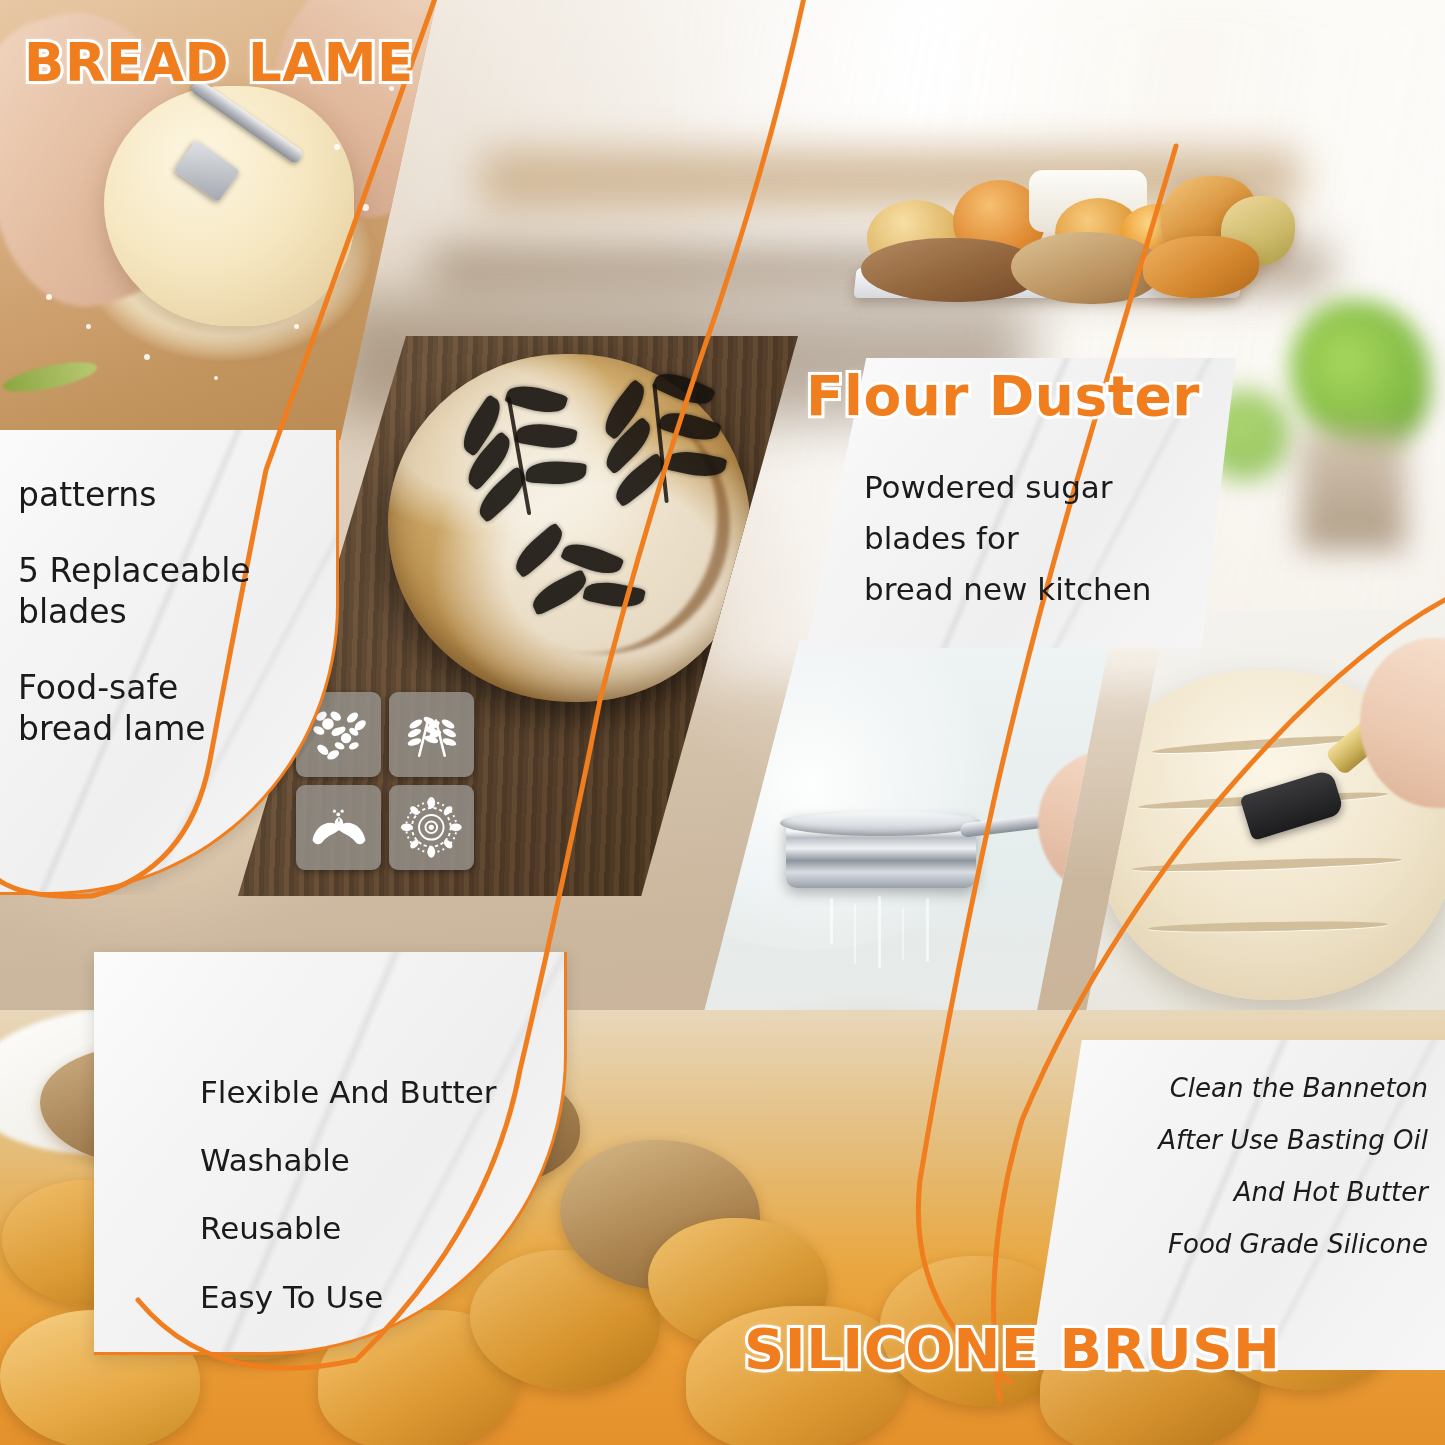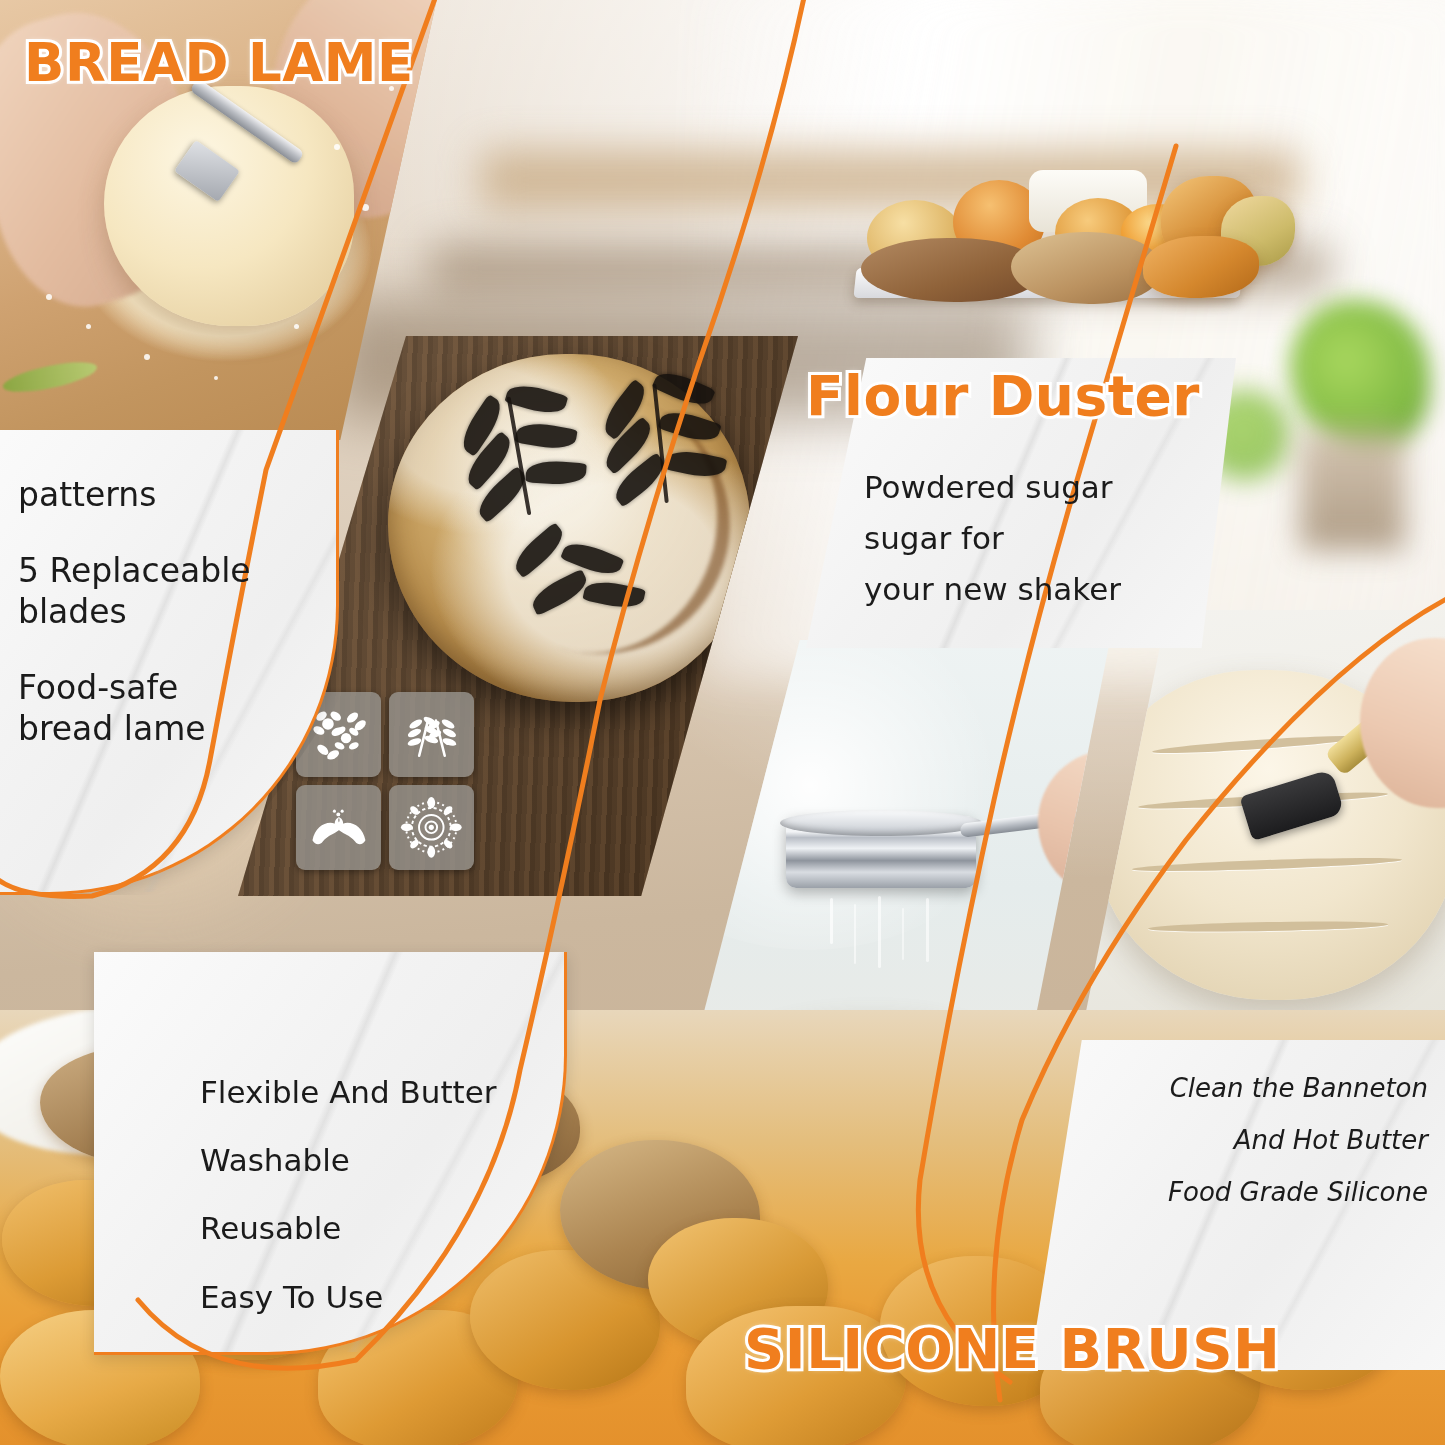--- a/index.html
+++ b/index.html
@@ -398,31 +398,32 @@
     <div>5 Replaceable</div>
     <div>blades</div>
     <div style="height:34px;"></div>
     <div>Food-safe</div>
     <div>bread lame</div>
   </div>
 
   <div class="title t-duster">Flour Duster</div>
   <div class="bullets" style="left:864px;top:462px;font-size:31px;line-height:1.65;">
     <div>Powdered sugar</div>
-    <div>sugar for</div>
-    <div>your new shaker</div>
+    <div>blades for</div>
+    <div>bread new kitchen</div>
   </div>
 
   <div class="bullets" style="left:200px;top:1058px;font-size:31px;line-height:2.2;">
     <div>Flexible And Butter</div>
     <div>Washable</div>
     <div>Reusable</div>
     <div>Easy To Use</div>
   </div>
 
   <div class="bullets" style="left:1018px;top:1062px;font-size:26px;line-height:2.0;text-align:right;width:410px;font-style:italic;">
     <div>Clean the Banneton</div>
+    <div>After Use Basting Oil</div>
     <div>And Hot Butter</div>
     <div>Food Grade Silicone</div>
   </div>
   <div class="title t-brush">SILICONE BRUSH</div>
 
 </div>
 
 </body></html>

